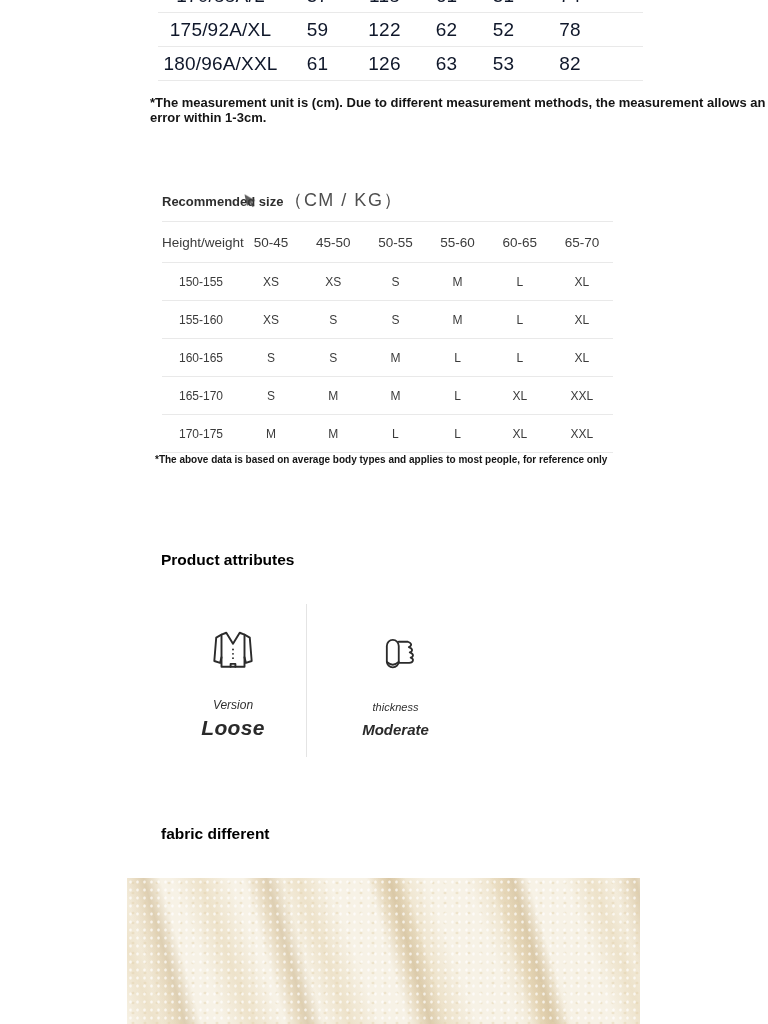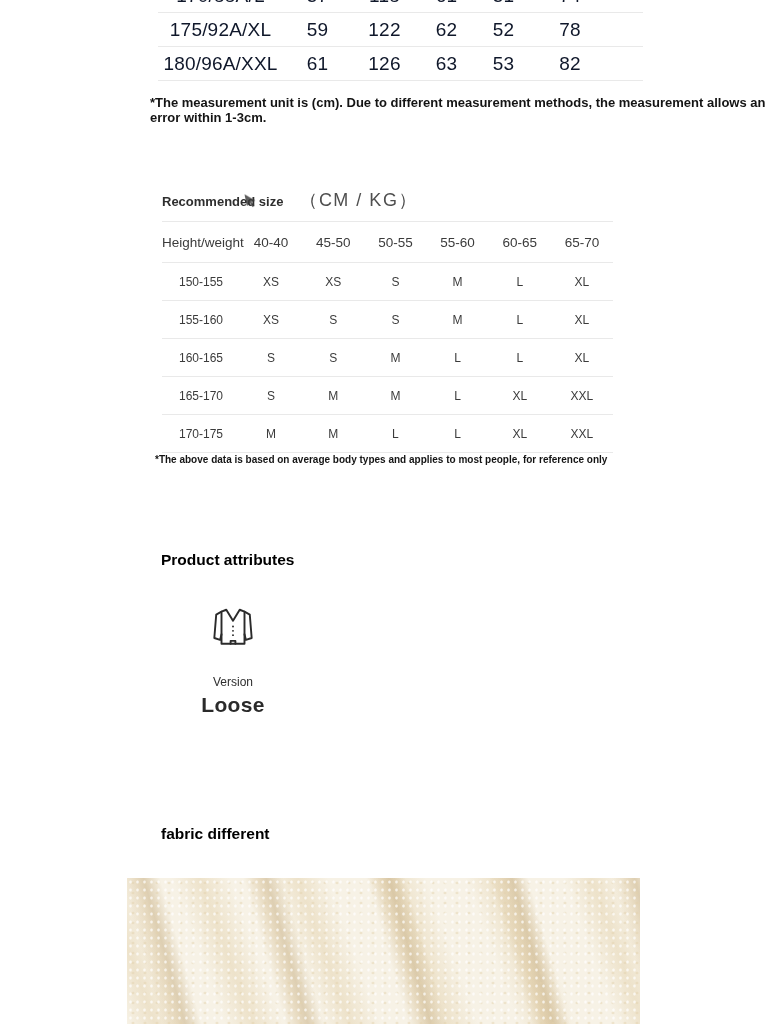--- a/index.html
+++ b/index.html
@@ -17,36 +17,36 @@
     height:33px;align-items:center;border-bottom:1px solid #e9e9e9;
   }
   .st-row .cell{font-size:19px;color:#0f172a;letter-spacing:.2px;}
   .st-row .c5{padding-right:34px;}
   
   .fn1{position:absolute;left:150px;top:95px;font-size:13px;font-weight:700;color:#141414;}
   .fn2{position:absolute;left:155px;top:454px;font-size:10px;font-weight:700;color:#141414;}
   
   .rec-heading{position:absolute;left:162px;top:188px;display:flex;align-items:baseline;}
   .rec-h1{font-size:13px;font-weight:700;color:#2e2e2e;}
-  .rec-h2{font-size:18px;font-weight:400;color:#4f4f4f;letter-spacing:1.5px;margin-left:16px;}
+  .rec-h2{font-size:18px;font-weight:400;color:#4f4f4f;letter-spacing:1.5px;margin-left:1px;}
   .cursor{position:absolute;left:245px;top:193px;opacity:.82;filter:blur(.3px);transform:rotate(-12deg);}
   .rt-wrap{position:absolute;left:162px;top:221px;width:451px;}
   .rt-row{
     display:grid;grid-template-columns:78px repeat(6,1fr);
     align-items:center;height:37px;border-bottom:1px solid #e9e9e9;
   }
   .rt-hrow{height:40px;border-top:1px solid #e9e9e9;}
   .hcell{font-size:13.5px;color:#3b3b3b;}
   .bcell{font-size:12px;color:#3b3b3b;}
   
   .sec-h{position:absolute;left:161px;font-weight:700;font-size:15.5px;color:#000000;}
   .sec-attrs{top:551px;}
   .sec-fabric{top:825px;}
   
-  .attrs{position:absolute;left:160px;top:581px;width:480px;height:153px;display:flex;}
+  .attrs{position:absolute;left:160px;top:604px;width:480px;height:153px;display:flex;font-style:italic;}
   .attr-col{display:flex;flex-direction:column;align-items:center;padding-top:20px;box-sizing:border-box;}
   .attr-col.w1{width:146px;}
   .attr-col.w2{width:156px;border-left:1px solid #e4e4e4;}
   .attr-col.w3{width:178px;border-left:1px solid #e4e4e4;}
   .attr-icon{height:52px;display:flex;align-items:center;justify-content:center;}
   .a1-l1{font-size:12px;color:#2f2f2f;margin-top:22px;}
   .a1-l2{font-size:21px;font-weight:700;color:#2a2a2a;margin-top:4px;letter-spacing:.3px;}
   .a2-l1{font-size:17px;font-weight:700;color:#2a2a2a;margin-top:20px;}
   .a2-l2{font-size:11.5px;color:#2f2f2f;margin-top:9px;}
   .a3-l1{font-size:11px;color:#2f2f2f;margin-top:25px;}
@@ -107,21 +107,21 @@
 </div>
 
 <svg class="cursor" width="13" height="16" viewBox="0 0 13 16">
   <path d="M1,0 L1,12 L4.4,9.6 L6.3,14.3 L8.4,13.3 L6.4,8.8 L10.4,8.2 Z" fill="#3a3a3a"></path>
 </svg>
 
 <div class="rt-wrap">
   <div class="rt-header">
       <div class="rt-row rt-hrow">
         <div class="cell hcell c0">Height/weight</div>
-        <div class="cell hcell c1">40-40</div>
+        <div class="cell hcell c1">50-45</div>
         <div class="cell hcell c2">45-50</div>
         <div class="cell hcell c3">50-55</div>
         <div class="cell hcell c4">55-60</div>
         <div class="cell hcell c5">60-65</div>
         <div class="cell hcell c6">65-70</div>
       </div>
     </div>
   <div class="rt-body">
       <div class="rt-row">
         <div class="cell bcell c0">150-155</div>
@@ -189,18 +189,31 @@
         <circle cx="24" cy="23.5" r="1" fill="#2b2b2b"></circle>
         <circle cx="24" cy="28" r="1" fill="#2b2b2b"></circle>
         <circle cx="24" cy="32.5" r="1" fill="#2b2b2b"></circle>
       </svg>
     </span>
     <span class="a1-l1">Version</span>
     <span class="a1-l2">Loose</span>
   </div>
 
 
+  <div class="attr-col w3">
+    <span class="attr-icon">
+      <svg width="44" height="46" viewBox="0 0 48 48">
+        <g class="icon-stroke">
+          <rect x="14" y="13" width="13" height="30" rx="6.5"></rect>
+          <path d="M14,37 Q20.5,43 27,37"></path>
+          <path d="M27,15 L37,15 C41.5,16.5 41.5,19.5 38,20.8 C42.5,22.3 42.5,25.3 39,26.6 C43.5,28.1 43.5,31.1 40,32.4 C44,34 43,37.5 38.5,38 L27,38"></path>
+        </g>
+      </svg>
+    </span>
+    <span class="a3-l1">thickness</span>
+    <span class="a3-l2">Moderate</span>
+  </div>
 
 </div>
 
 <div class="sec-h sec-fabric">fabric different</div>
 
 <div class="fabric"></div>
 
 </body></html>

